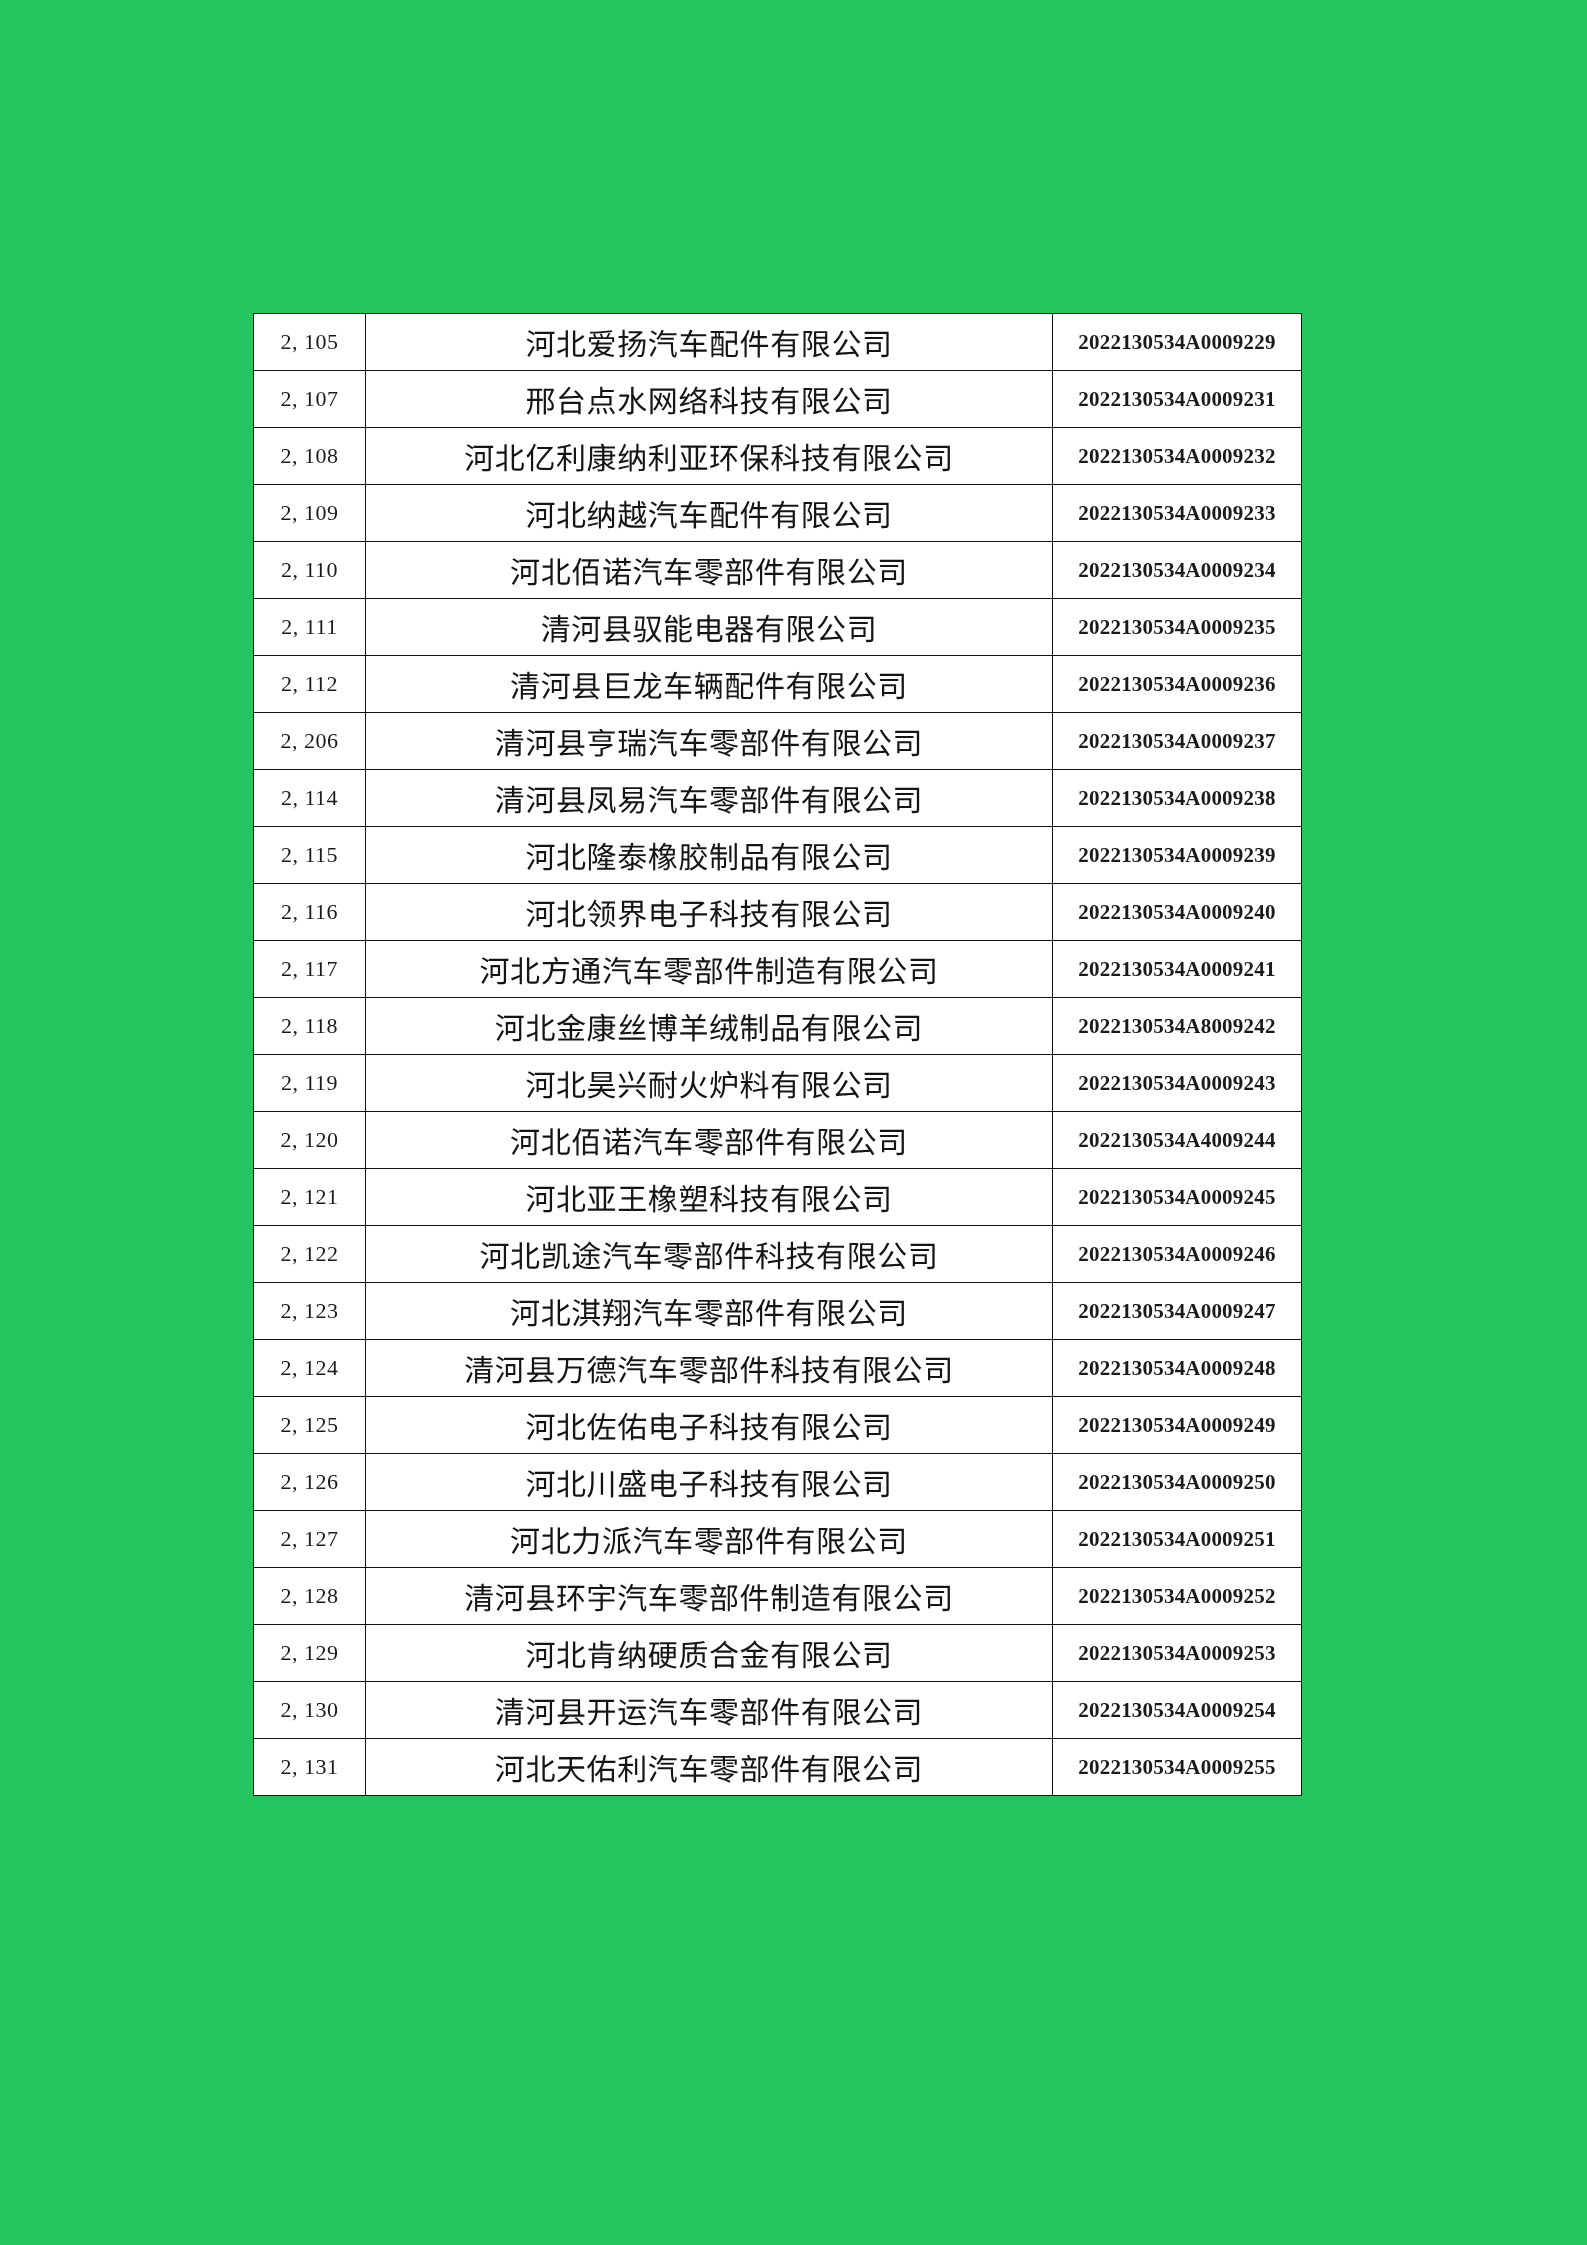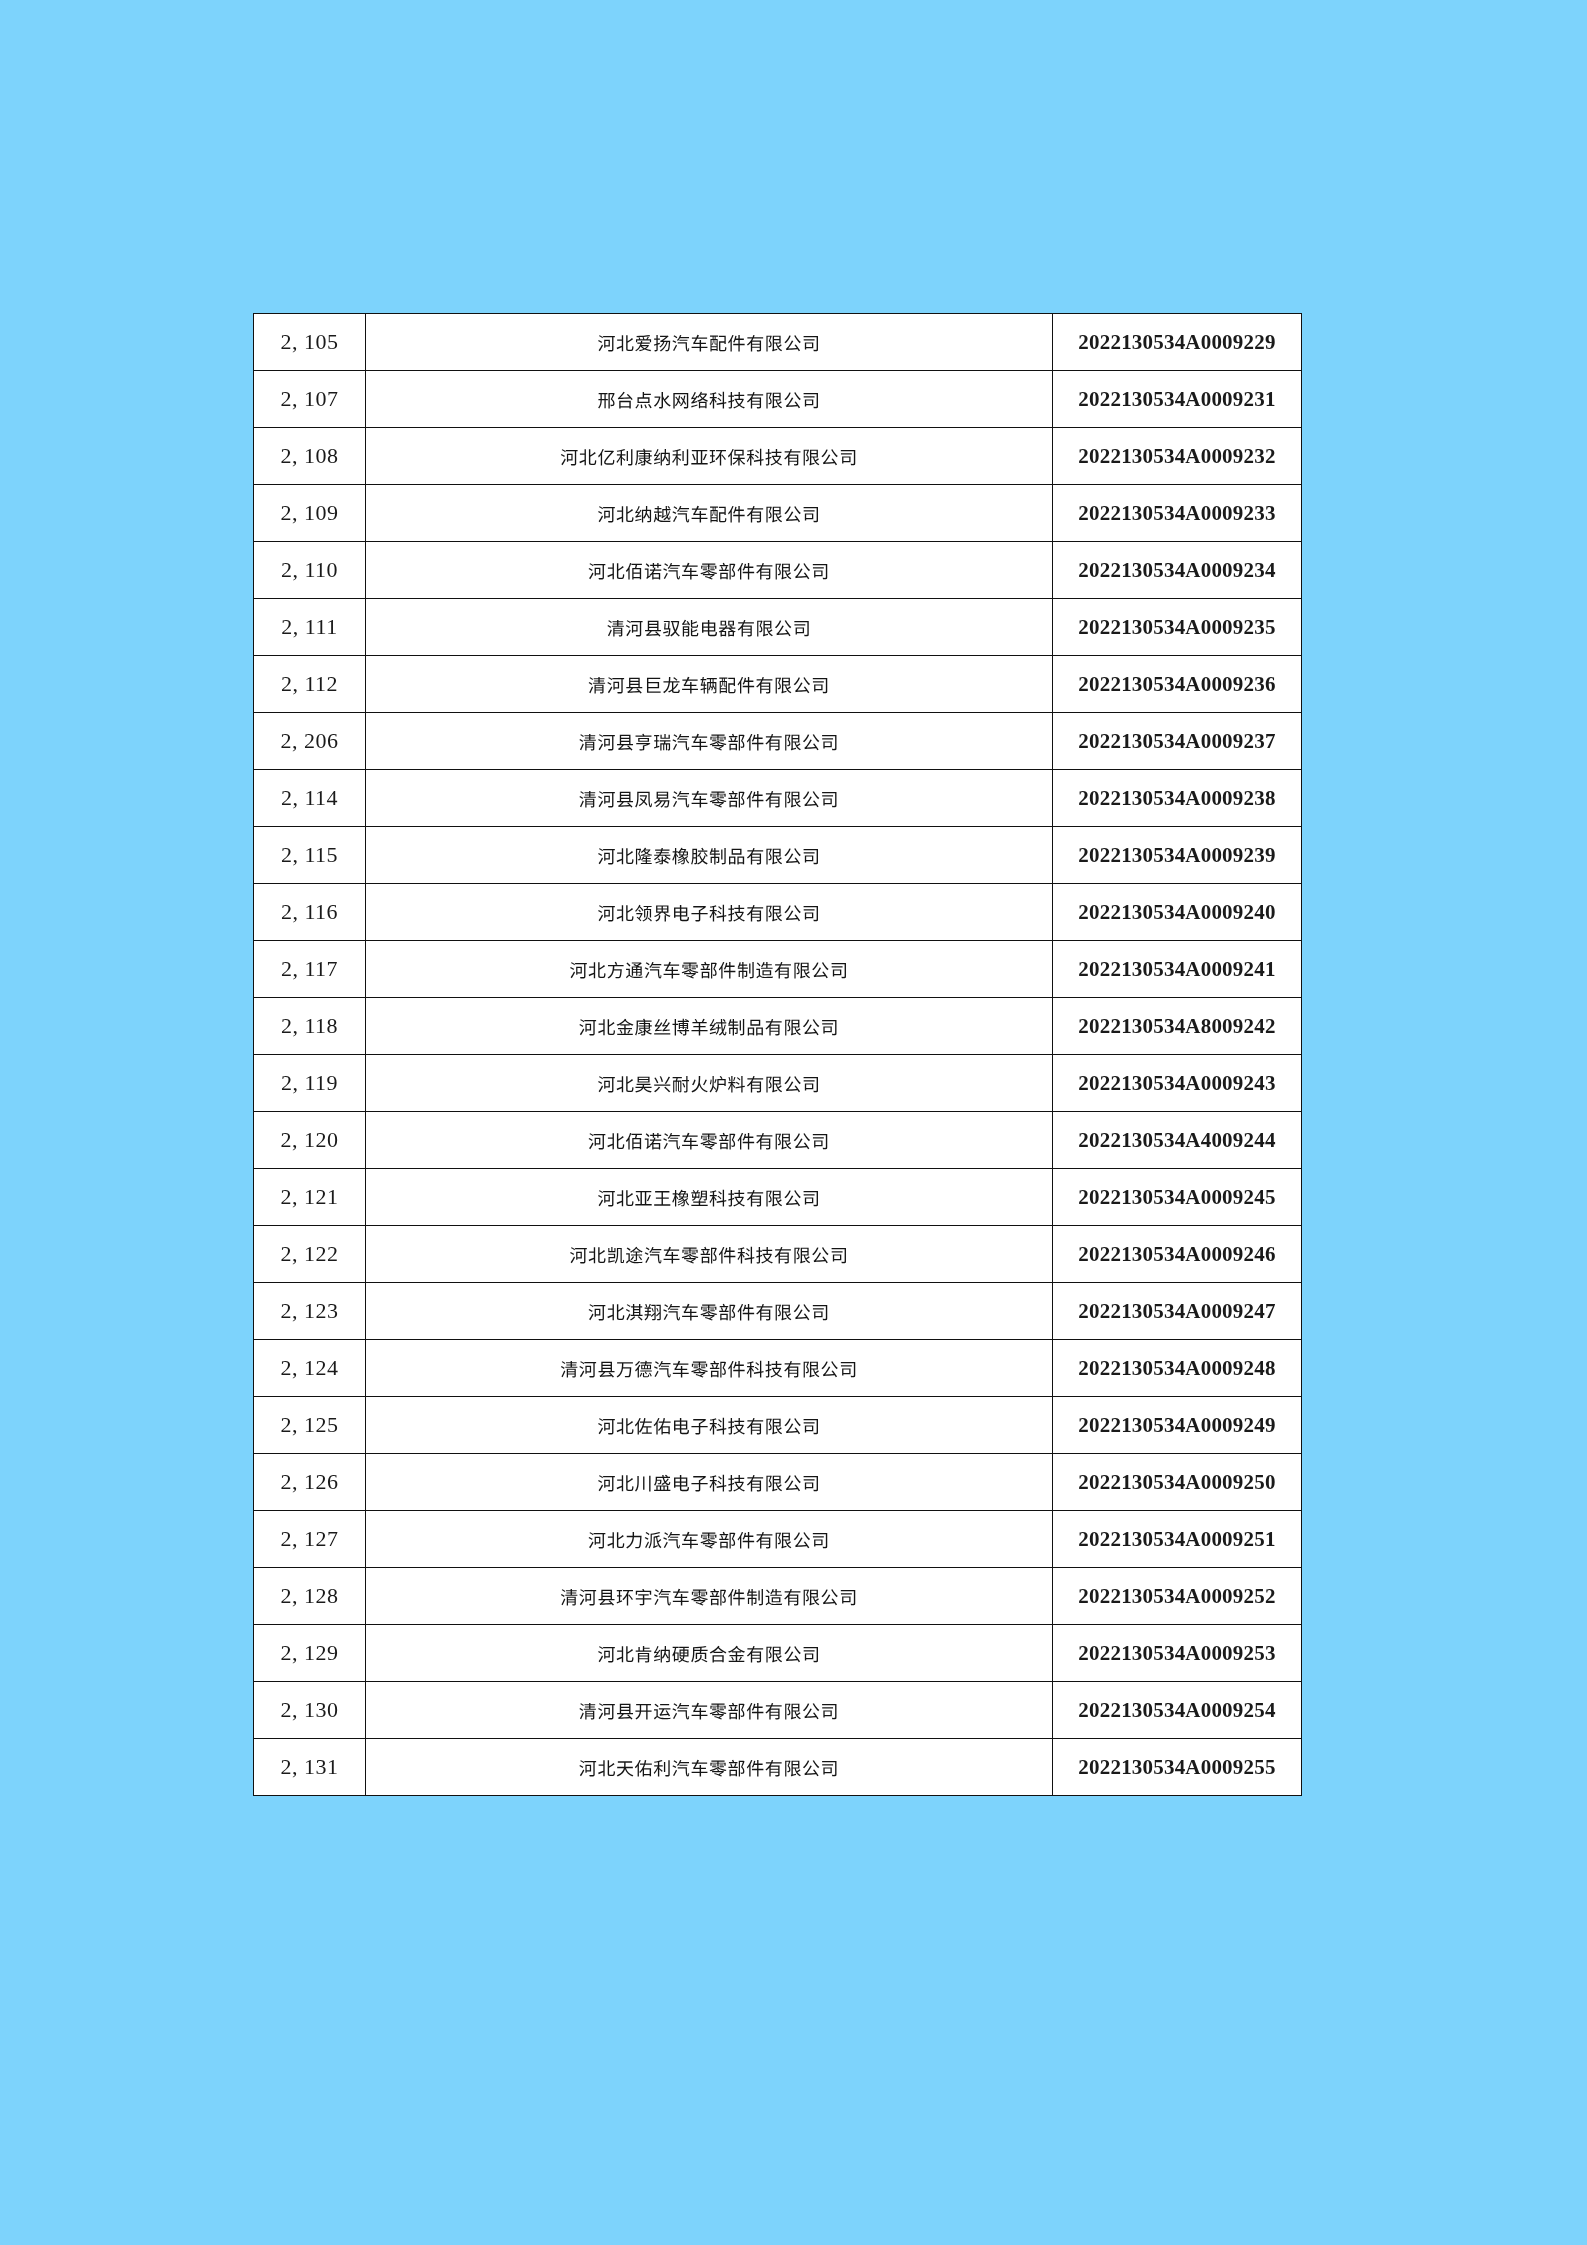--- a/index.html
+++ b/index.html
@@ -14,21 +14,21 @@
     height: 2245px;
     position: relative;
     font-family: "Liberation Serif", "DejaVu Serif", serif;
     color: #1a1a1a;
     -webkit-font-smoothing: antialiased;
   }
 
   .page {
     position: absolute;
     inset: 0;
-    background: #7dd3fc;
+    background: #22c55e;
   }
 
   
   .records-table {
     position: absolute;
     left: 253px;
     top: 313px;
     width: 1048px;
     border-collapse: collapse;
     table-layout: fixed;
@@ -50,21 +50,21 @@
   }
 
   .cell-serial {
     font-size: 22px;
     letter-spacing: 0.5px;
     color: #1a1a1a;
   }
 
   .cell-name {
     font-family: Liberation Mono, monospace;
-    font-size: 18px;
+    font-size: 30px;
     letter-spacing: 0.6px;
     color: #141414;
   }
 
   .cell-code {
     font-size: 21px;
     letter-spacing: 0.2px;
     color: #1a1a1a;
     font-weight: bold;
   }

